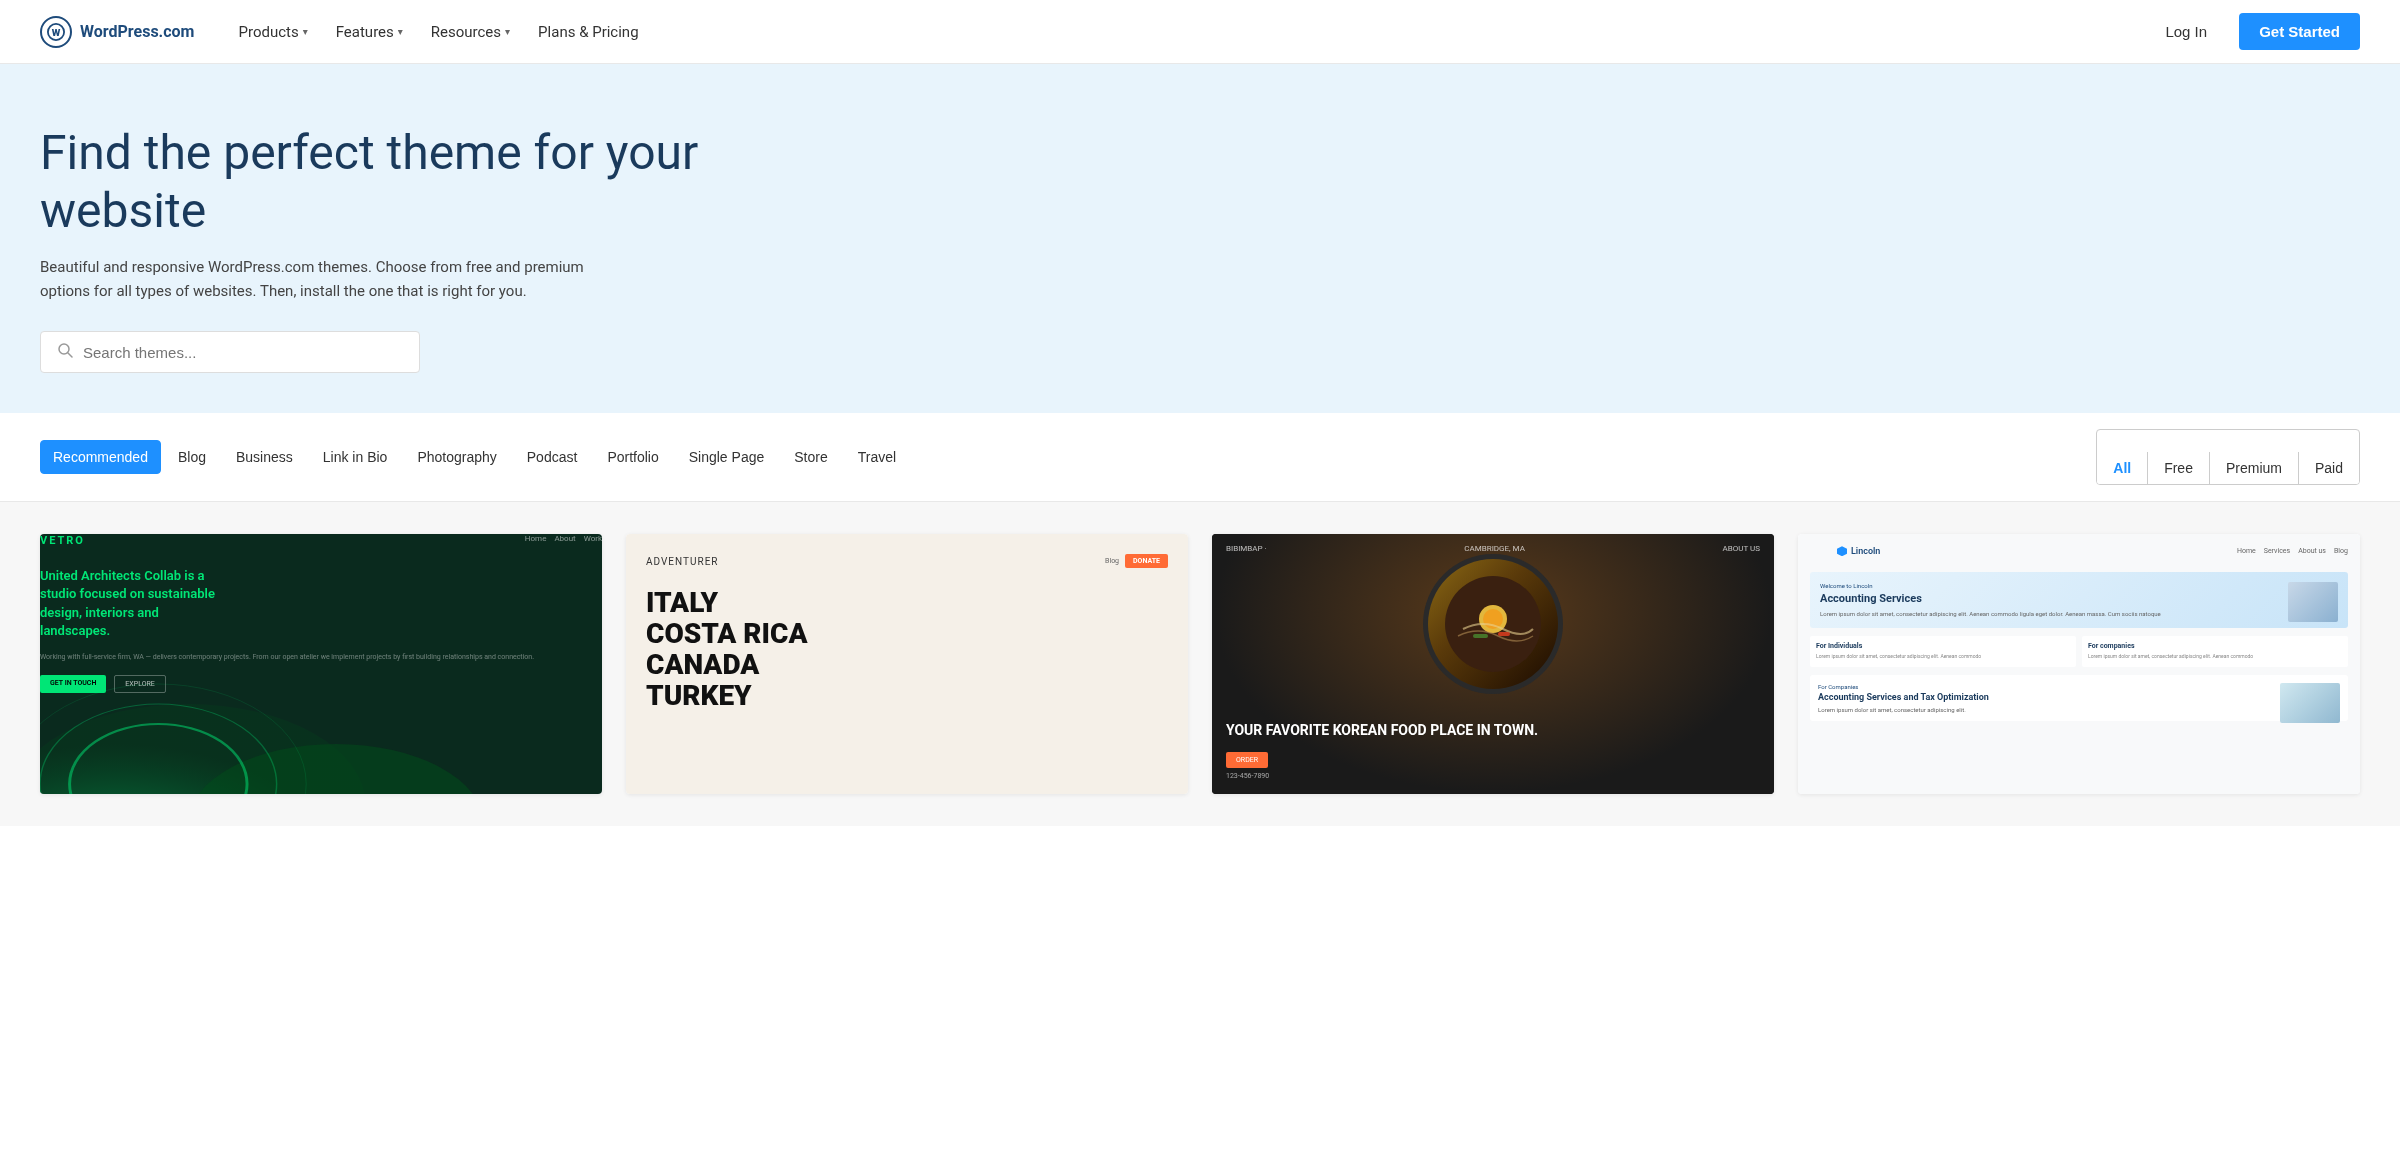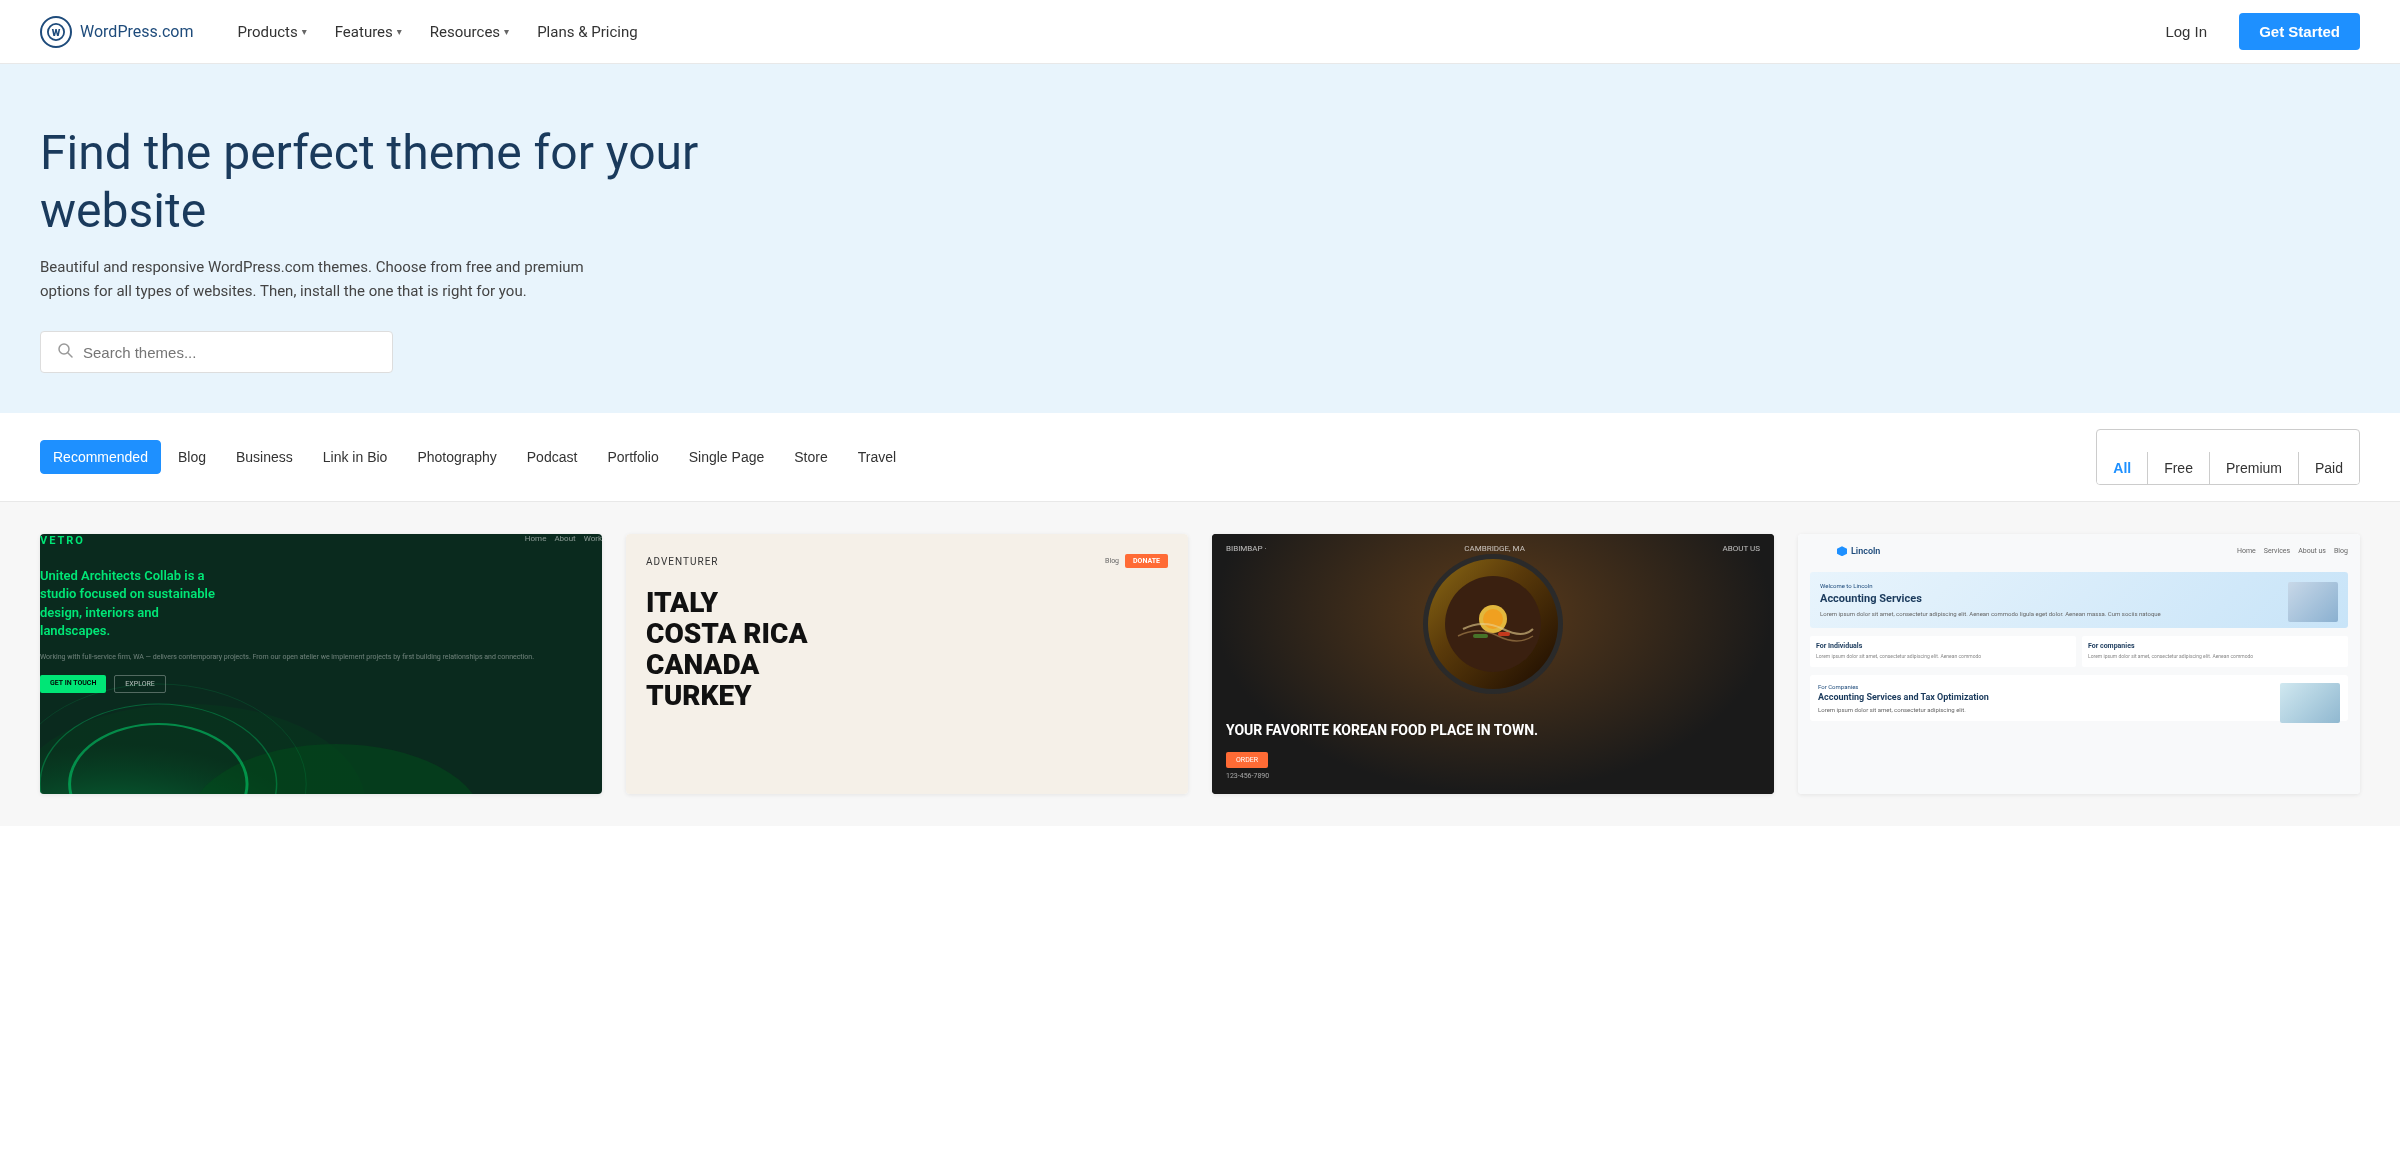--- a/index.html
+++ b/index.html
@@ -27,21 +27,21 @@
       border: 2px solid #1e4b7b;
       display: flex;
       align-items: center;
       justify-content: center;
       color: #1e4b7b;
       font-weight: 900;
       font-size: 14px;
     }
     .navbar-brand-text {
       font-size: 16px;
-      font-weight: 400;
+      font-weight: 700;
       color: #1e4b7b;
     }
     .navbar-nav {
       display: flex;
       align-items: center;
       gap: 4px;
       flex: 1;
     }
     .nav-item {
       display: flex;
@@ -102,21 +102,21 @@
       max-width: 550px;
       margin-bottom: 28px;
     }
     .search-box {
       display: flex;
       align-items: center;
       background: #fff;
       border: 1px solid #ddd;
       border-radius: 4px;
       padding: 10px 16px;
-      width: 353px;
+      width: 380px;
       gap: 10px;
     }
     .search-icon-svg {
       color: #999;
       font-size: 16px;
     }
     .search-input {
       border: none;
       outline: none;
       font-size: 15px;

